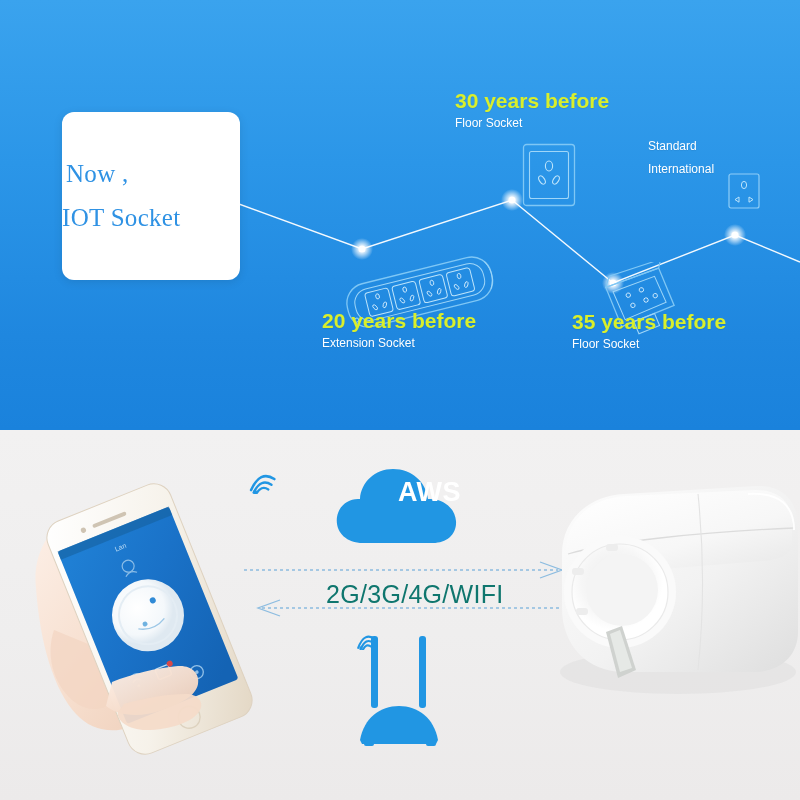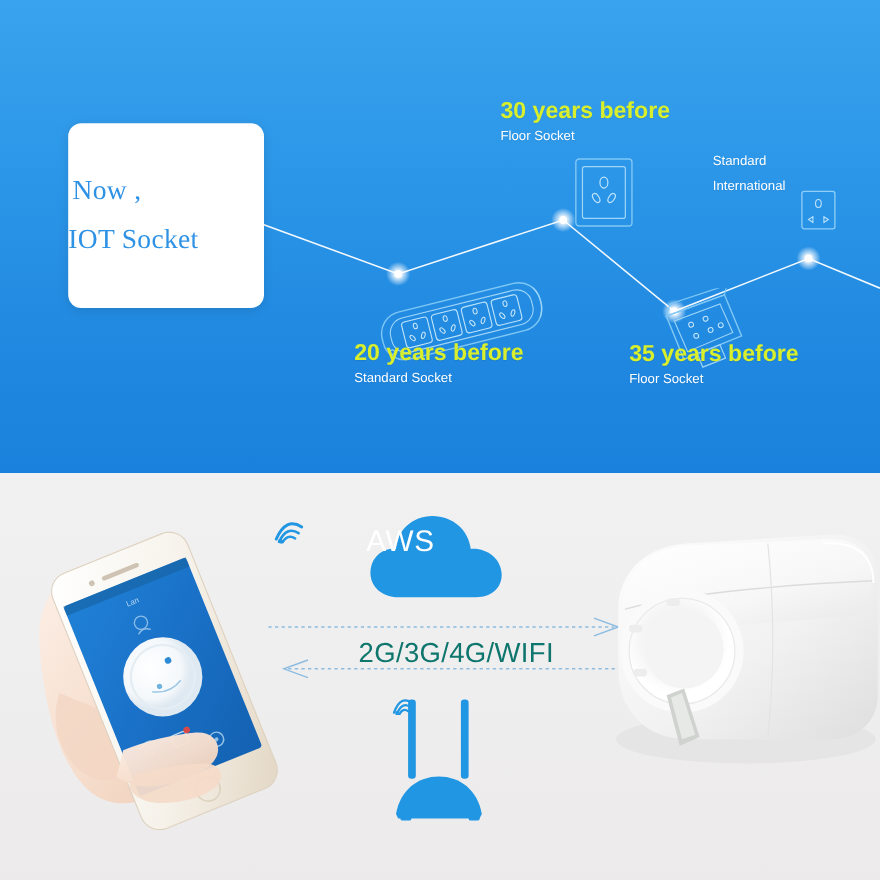--- a/index.html
+++ b/index.html
@@ -99,25 +99,26 @@
   .aws-cloud {
     position: absolute;
     left: 333px; top: 455px;
     width: 128px; height: 95px;
     z-index: 4;
   }
   .aws-text {
     position: absolute;
     left: 333px; top: 477px;
     width: 128px;
-    text-align: left;
+    text-align: right;
     color: #ffffff;
     font-size: 27px;
     letter-spacing: 0.5px;
     z-index: 5;
+    font-weight: bold;
   }
 
   .net-label {
     position: absolute;
     left: 326px; top: 580px;
     color: #0f766e;
     font-size: 25px;
     letter-spacing: 0.3px;
     z-index: 5;
     white-space: nowrap;
@@ -211,21 +212,21 @@
 
     <svg class="icon-art" id="icon-intl-40" width="34" height="38" viewBox="0 0 34 38">
       <rect x="2" y="2" width="30" height="34" rx="2" fill="none" stroke="#8fcef7" stroke-width="1.2"></rect>
       <ellipse cx="17" cy="13" rx="2.6" ry="3.6" fill="none" stroke="#bde4fb" stroke-width="1"></ellipse>
       <path d="M12 25 l-4 2.6 l4 2.6 z" fill="none" stroke="#bde4fb" stroke-width="1"></path>
       <path d="M22 25 l4 2.6 l-4 2.6 z" fill="none" stroke="#bde4fb" stroke-width="1"></path>
     </svg>
 
     <div class="tl-label" id="label-20">
       <div class="tl-years">20 years before</div>
-      <div class="tl-name">Standard Socket</div>
+      <div class="tl-name">Extension Socket</div>
     </div>
 
     <svg class="icon-art" id="icon-ext-20" width="180" height="90" viewBox="0 0 180 90">
       <g transform="rotate(-14 90 45)">
         <rect x="16" y="22" width="148" height="44" rx="20" fill="none" stroke="#7fc7f5" stroke-width="1.3"></rect>
         <rect x="24" y="28" width="132" height="32" rx="14" fill="none" stroke="#9fd6f8" stroke-width="1"></rect>
         <rect x="36" y="32" width="24" height="24" rx="3" fill="none" stroke="#bde4fb" stroke-width="1"></rect>
         <rect x="64" y="32" width="24" height="24" rx="3" fill="none" stroke="#bde4fb" stroke-width="1"></rect>
         <rect x="92" y="32" width="24" height="24" rx="3" fill="none" stroke="#bde4fb" stroke-width="1"></rect>
         <rect x="120" y="32" width="24" height="24" rx="3" fill="none" stroke="#bde4fb" stroke-width="1"></rect>

